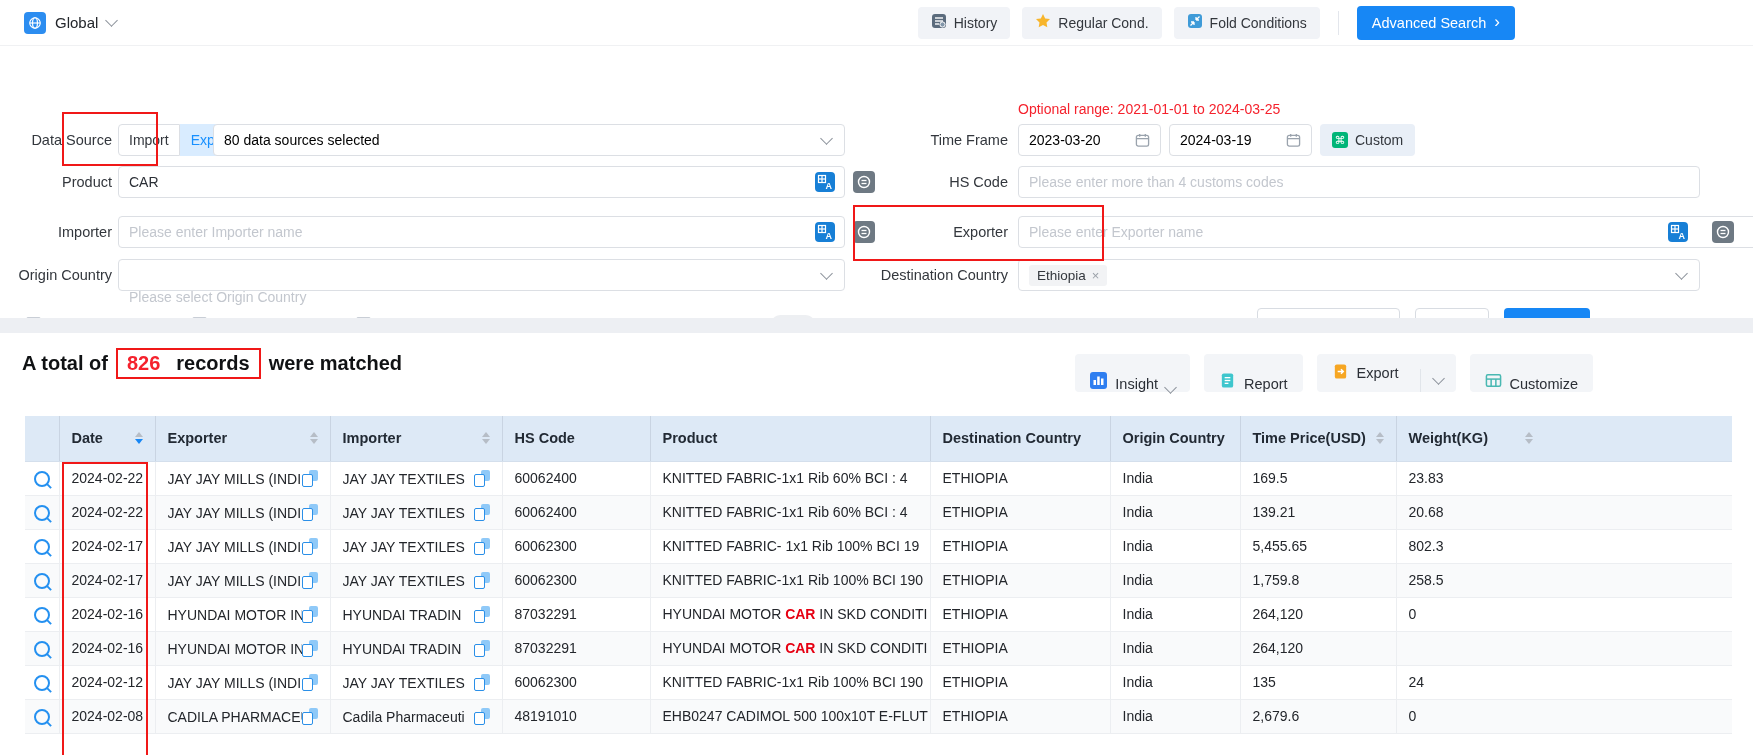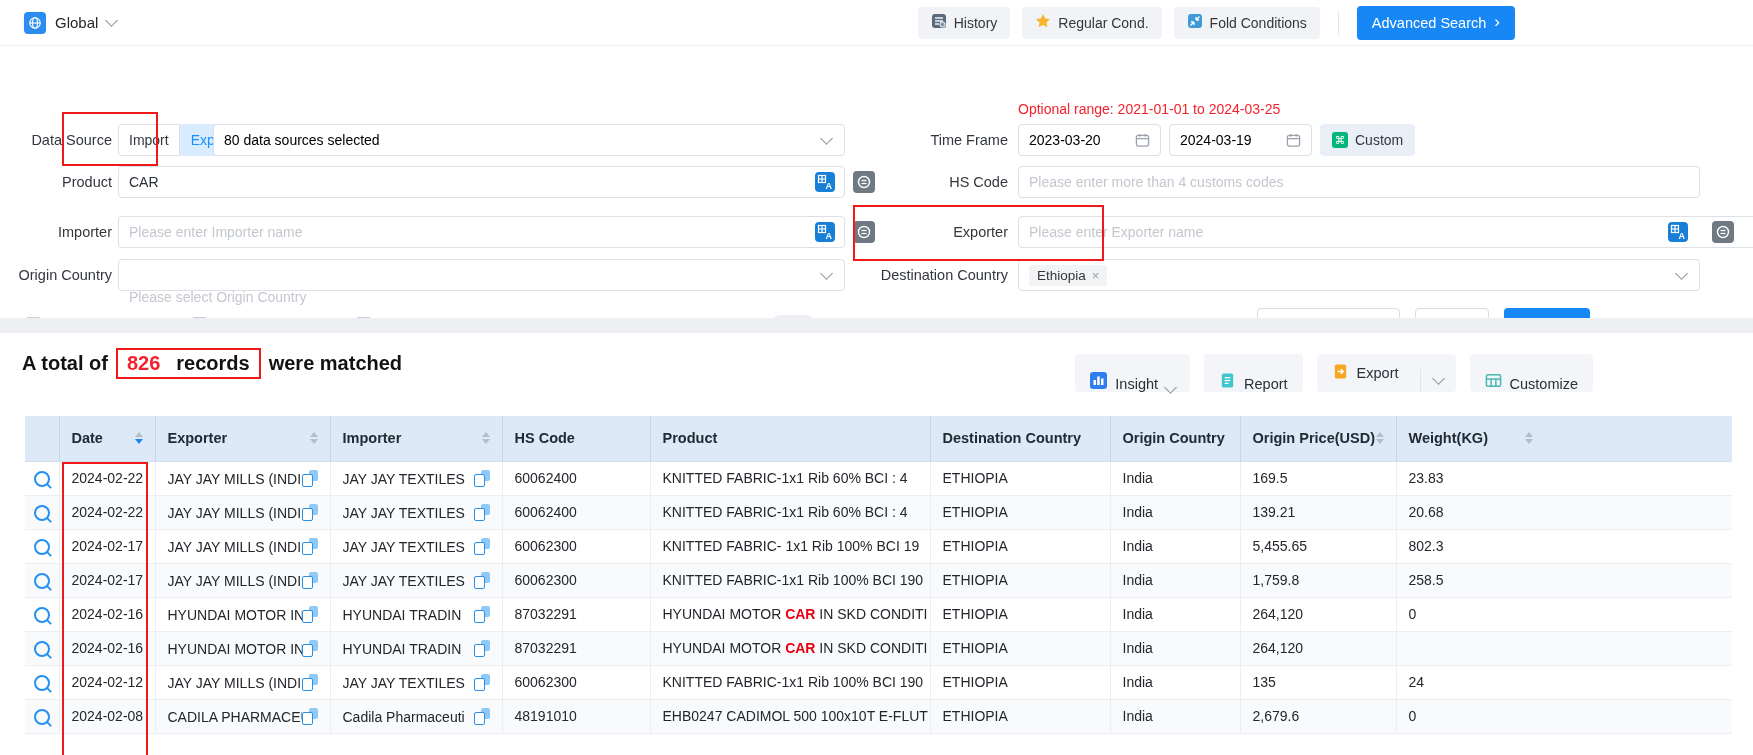--- a/index.html
+++ b/index.html
@@ -380,21 +380,21 @@
                   <i class="cd"></i>
                 </span>
               </div>
             </th>
           <th><span>HS Code</span></th>
           <th><span>Product</span></th>
           <th><span>Destination Country</span></th>
           <th><span>Origin Country</span></th>
           <th>
               <div class="thx">
-                <span>Origin Price(USD)</span>
+                <span>Time Price(USD)</span>
                 <span class="sorter">
                   <i class="cu"></i>
                   <i class="cd"></i>
                 </span>
               </div>
             </th>
           <th class="no-r">
               <div class="thx">
                 <span>Weight(KG)</span>
                 <span class="sorter">

